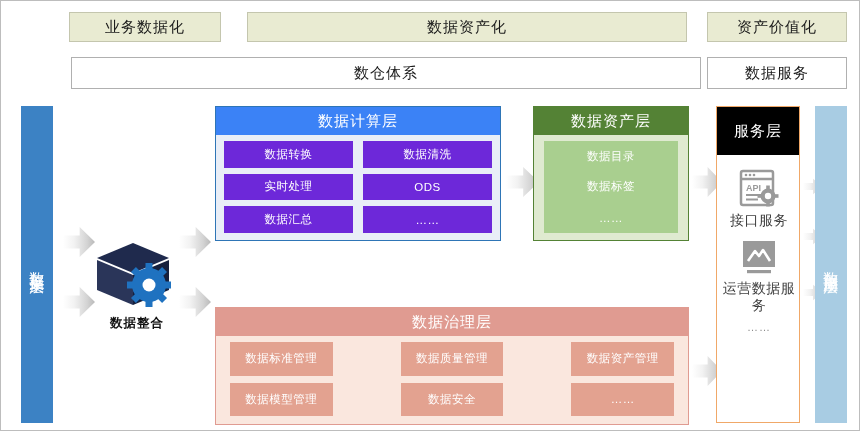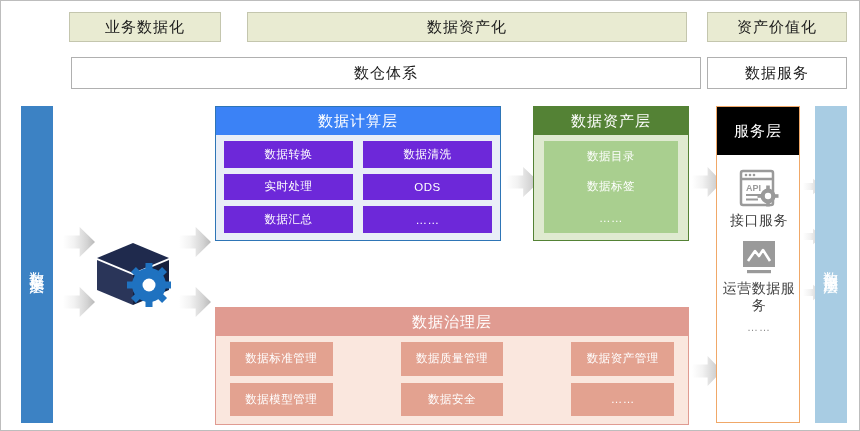--- a/index.html
+++ b/index.html
@@ -169,20 +169,21 @@
           <rect x="14" y="-3.5" width="8" height="7"></rect>
           <rect x="-3.5" y="-22" width="7" height="8" transform="rotate(45)"></rect>
           <rect x="-3.5" y="14" width="7" height="8" transform="rotate(45)"></rect>
           <rect x="-22" y="-3.5" width="8" height="7" transform="rotate(45)"></rect>
           <rect x="14" y="-3.5" width="8" height="7" transform="rotate(45)"></rect>
         </g>
         <circle cx="0" cy="0" r="6.5" fill="#ffffff"></circle>
       </g>
     </svg>
   </div>
+  <div class="abs ctr integrate-label" style="left:86px; top:313px; width:100px; height:18px;" data-name="integration-label">数据整合</div>
 
   <div class="abs arrow arrow-big" style="left:178px; top:226px; width:32px; height:30px;" data-name="arrow-integrate-to-compute"></div>
   <div class="abs arrow arrow-big" style="left:178px; top:286px; width:32px; height:30px;" data-name="arrow-integrate-to-governance"></div>
 
   <div class="abs panel panel-compute" style="left:214px; top:105px; width:286px; height:135px;" data-name="compute-layer-panel">
     <div class="ctr panel-head head-compute" style="height:28px;" data-name="compute-layer-title">数据计算层</div>
     <div style="position:absolute; left:8px; top:34px; right:8px; bottom:7px;
                 display:grid; grid-template-columns:1fr 1fr; grid-template-rows:1fr 1fr 1fr;
                 gap:6px 10px;" data-name="compute-layer-cell-grid">
       <div class="cell ctr" data-name="compute-cell">数据转换</div>

